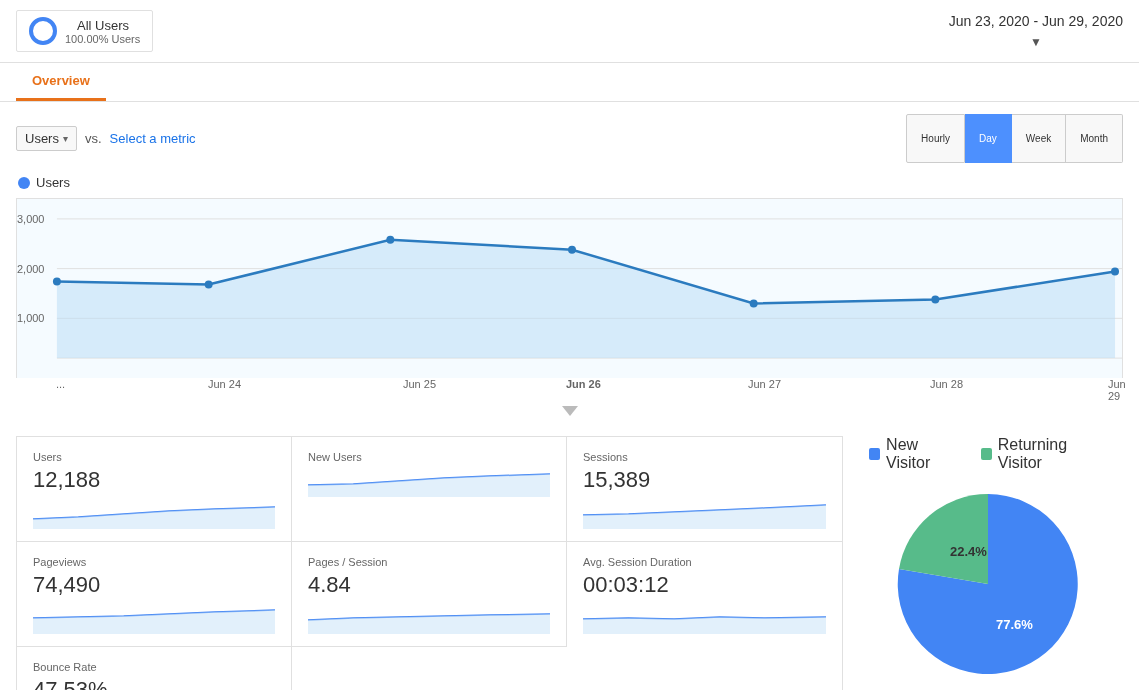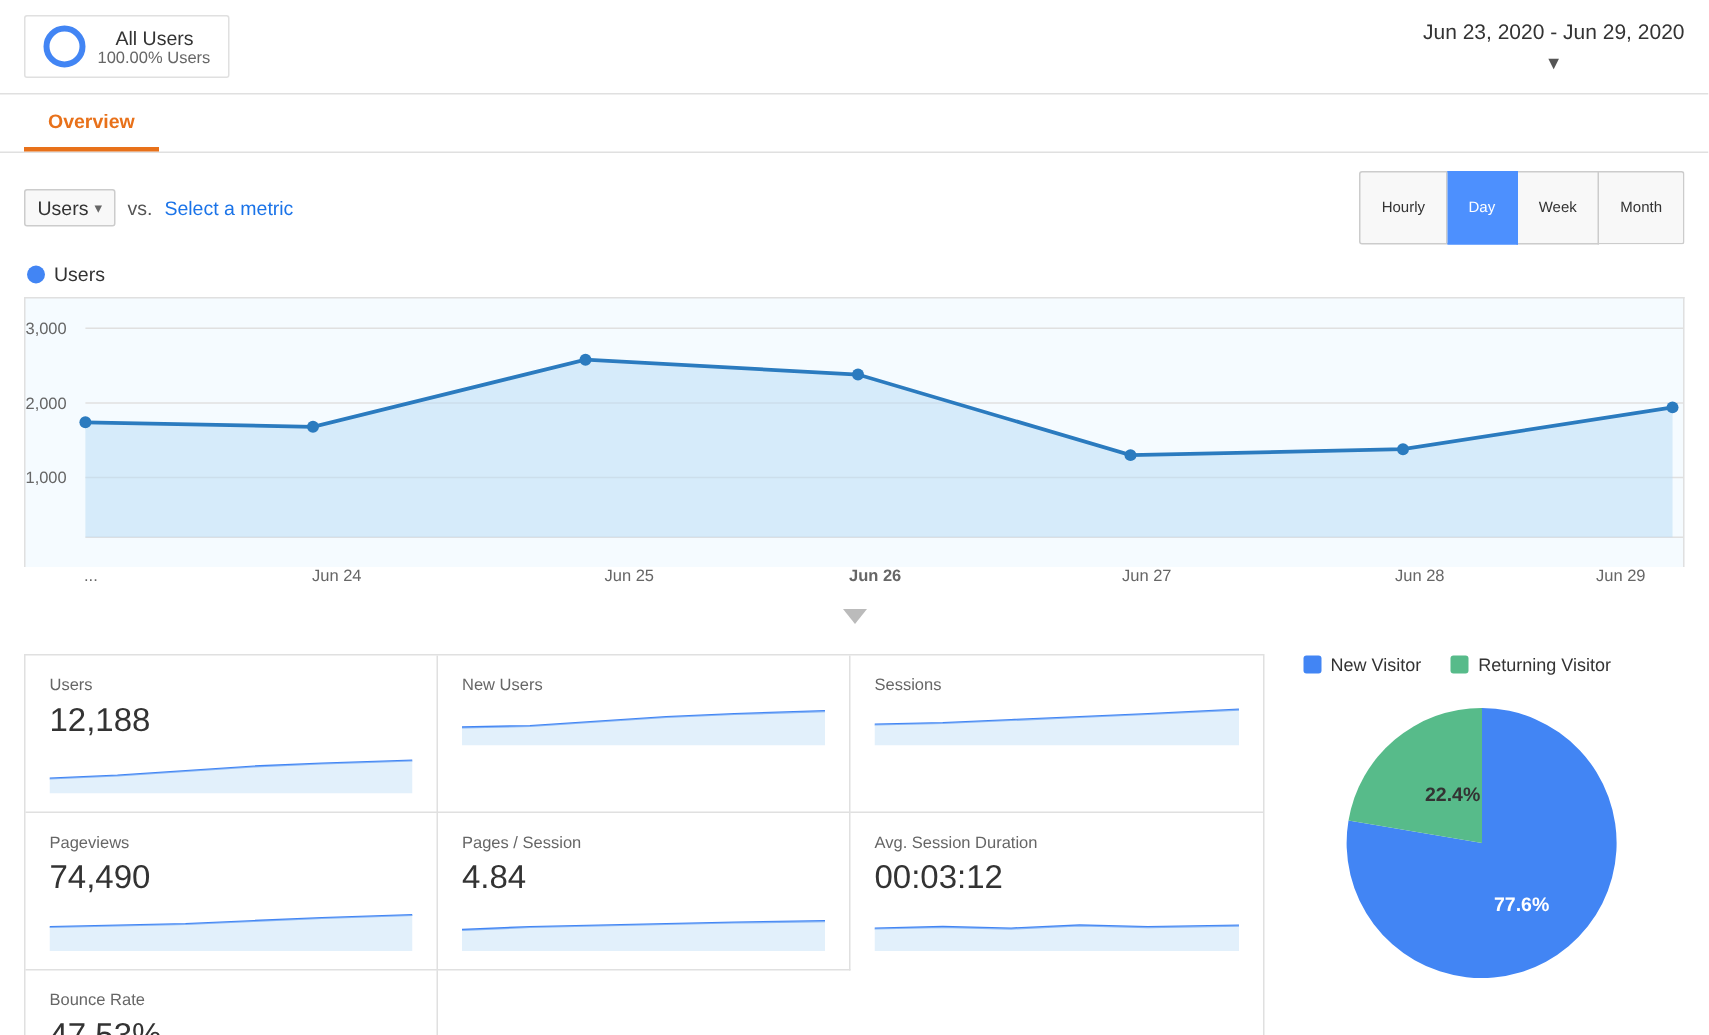--- a/index.html
+++ b/index.html
@@ -200,21 +200,21 @@
       display: flex;
       gap: 20px;
       margin-bottom: 12px;
       align-self: flex-start;
       padding-left: 10px;
     }
     .pie-legend-item {
       display: flex;
       align-items: center;
       gap: 6px;
-      font-size: 12px;
+      font-size: 16px;
     }
     .pie-legend-color {
       width: 12px; height: 12px;
       border-radius: 2px;
     }
     .pie-wrapper {
       position: relative;
       width: 190px;
       height: 190px;
     }
@@ -295,21 +295,21 @@
     </svg>
   </div>
 
   <div style="position:relative; height:20px; margin-left:40px; margin-bottom:0;">
     <span class="x-label" style="left:0px;">...</span>
     <span class="x-label" style="left:152px;">Jun 24</span>
     <span class="x-label" style="left:347px;">Jun 25</span>
     <span class="x-label" style="left:510px;font-weight:bold;">Jun 26</span>
     <span class="x-label" style="left:692px;">Jun 27</span>
     <span class="x-label" style="left:874px;">Jun 28</span>
-    <span class="x-label" style="left:1008px;">Jun 29</span>
+    <span class="x-label" style="left:1052px;">Jun 29</span>
   </div>
 
   <div class="scroll-indicator" style="margin-top:4px;">
     <div style="width:0; height:0; border-left:8px solid transparent; border-right:8px solid transparent; border-top:10px solid #bbb; cursor:pointer;"></div>
   </div>
 </div>
 
 <div class="metrics-section">
   <div class="metrics-left">
     <div class="metrics-grid">
@@ -330,20 +330,21 @@
         <div class="mini-chart">
           <svg viewBox="0 0 160 30" preserveAspectRatio="none">
             <polyline points="0,18 30,17 60,14 90,11 120,9 160,7" fill="none" stroke="#4285f4" stroke-width="1.5"></polyline>
             <polygon points="0,18 30,17 60,14 90,11 120,9 160,7 160,30 0,30" fill="#c5e2f8" opacity="0.5"></polygon>
           </svg>
         </div>
       </div>
 
       <div class="metric-card">
         <div class="metric-name">Sessions</div>
+        <div class="metric-value">15,389</div>
         <div class="mini-chart">
           <svg viewBox="0 0 160 30" preserveAspectRatio="none">
             <polyline points="0,16 30,15 60,13 90,11 120,9 160,6" fill="none" stroke="#4285f4" stroke-width="1.5"></polyline>
             <polygon points="0,16 30,15 60,13 90,11 120,9 160,6 160,30 0,30" fill="#c5e2f8" opacity="0.5"></polygon>
           </svg>
         </div>
       </div>
 
 
       <div class="metric-card">

